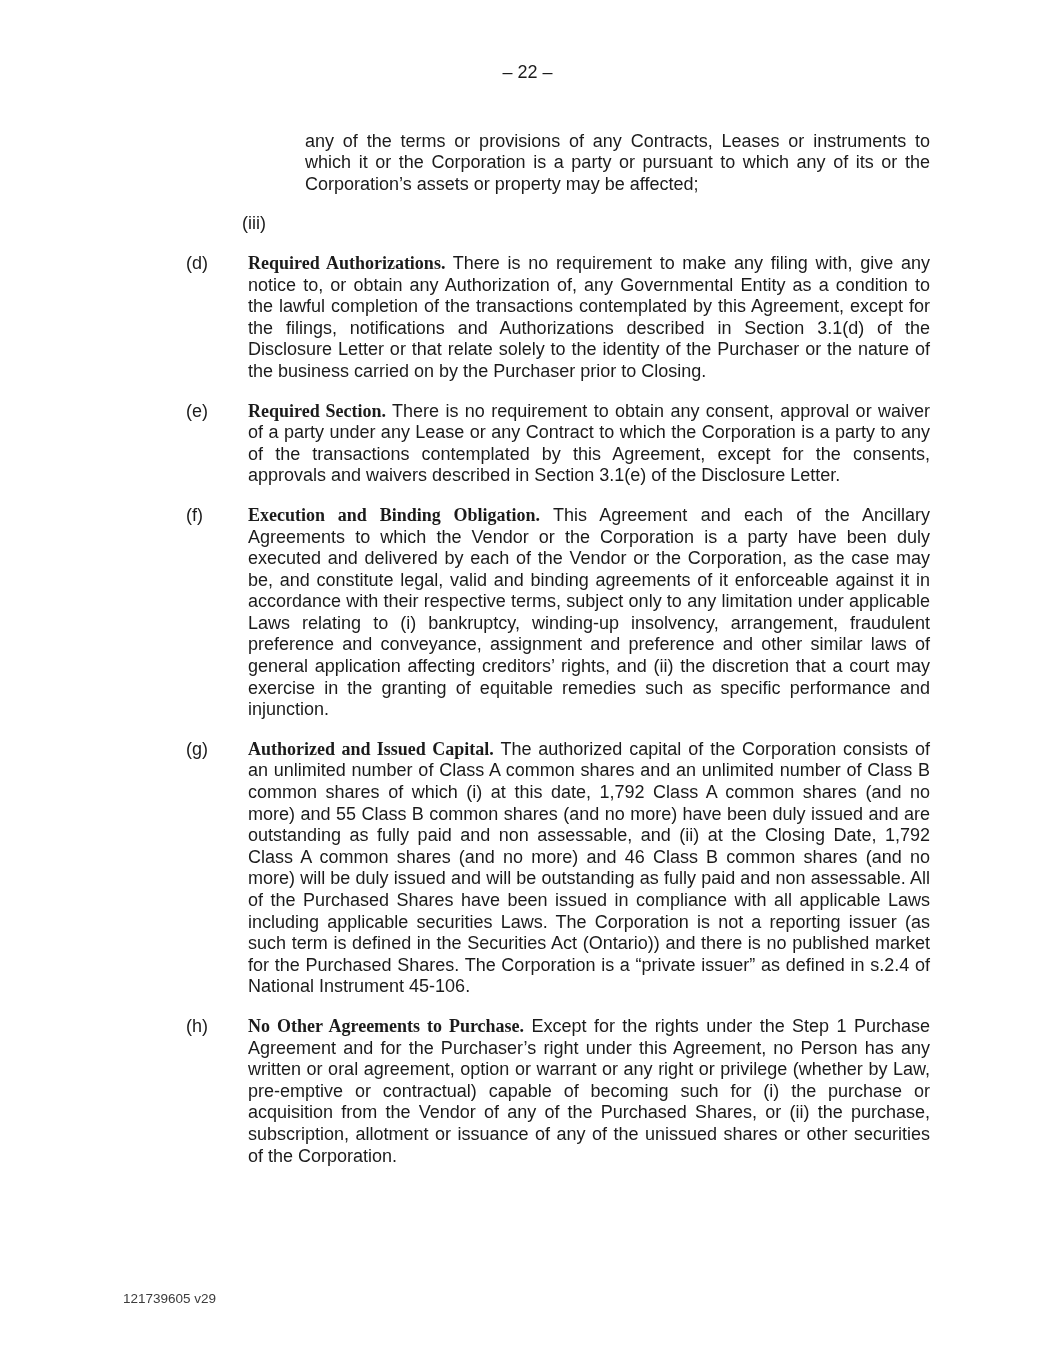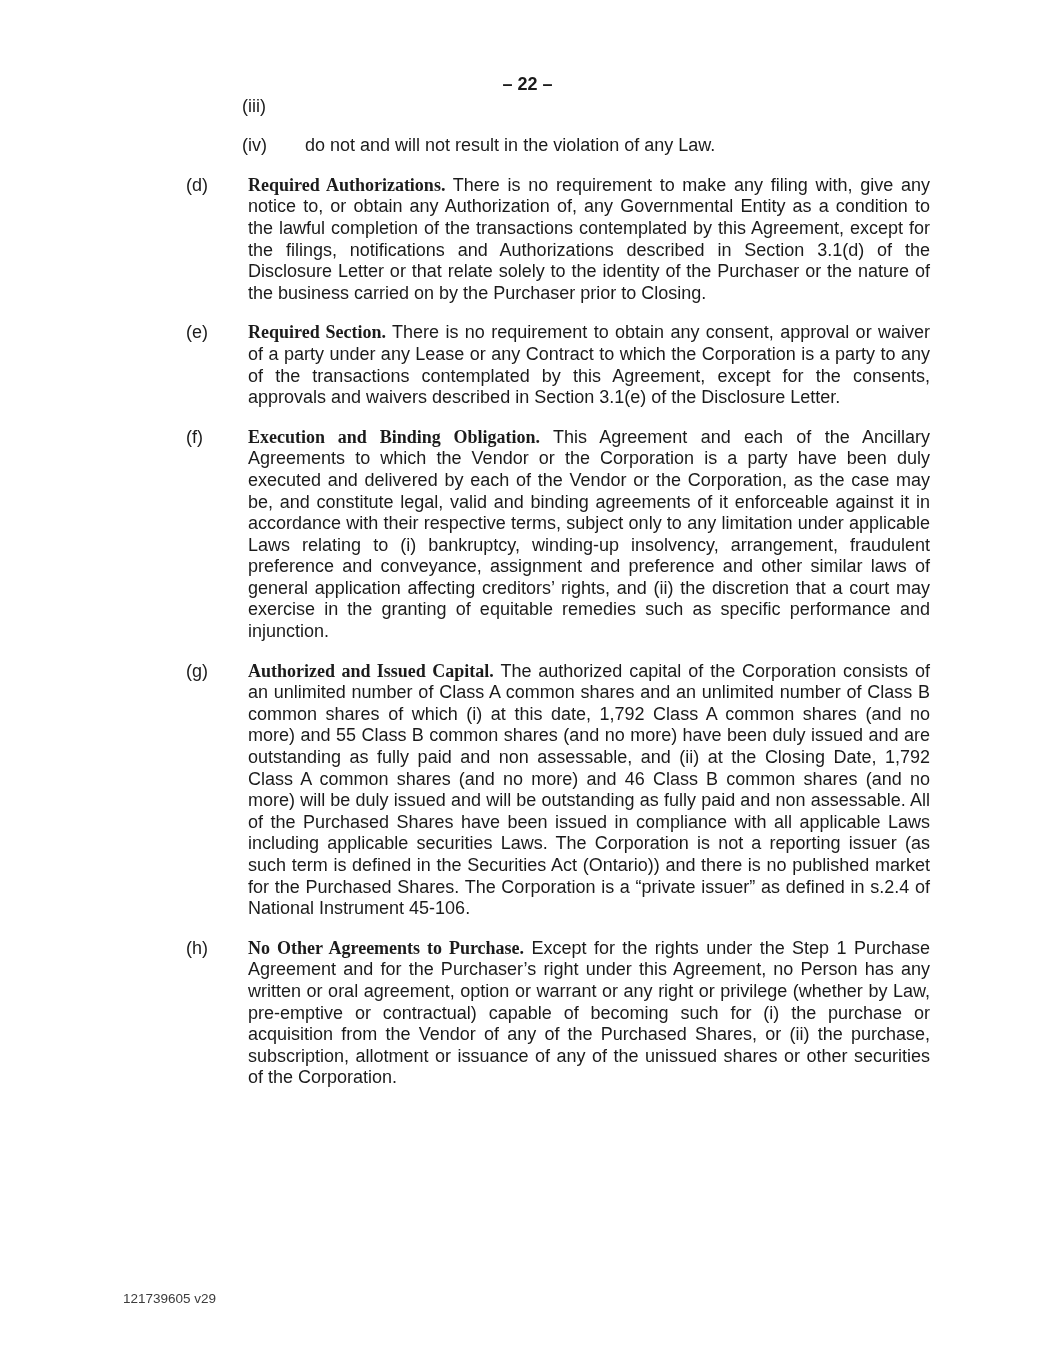--- a/index.html
+++ b/index.html
@@ -15,22 +15,21 @@
     padding-top: 62px;
     background: #ffffff;
     font-family: "Liberation Sans", "DejaVu Sans", sans-serif;
     font-size: 18px;
     line-height: 21.6px;
     color: #1b1b1b;
     overflow: hidden;
   }
   .page-number {
     text-align: center;
-    margin: 12px 0 0 0;
-    font-weight: bold;
+    margin: 0 0 0 0;
   }
   .para, .item {
     margin: 0 0 18px 0;
   }
   .intro {
     margin-left: 305px;
     width: 625px;
     margin-top: 47px;
     text-align: justify;
   }
@@ -39,20 +38,21 @@
     align-items: flex-start;
   }
   .item .label {
     flex: 0 0 auto;
   }
   .item .text {
     text-align: justify;
   }
   .level2 {
     margin-left: 242px;
+    flex-direction: column;
   }
   .level2 .label {
     width: 63px;
   }
   .level2 .text {
     width: 625px;
   }
   .level1 {
     margin-left: 186px;
   }
@@ -76,29 +76,26 @@
     text-align: center;
   }
 </style>
 </head>
 <body>
 
 <div class="page">
 
   <div class="page-number">– 22 –</div>
 
+  <div class="para intro">any of the terms or provisions of any Contracts, Leases or instruments to which it or the Corporation is a party or pursuant to which any of its or the Corporation’s assets or property may be affected;</div>
 
   <div class="item level2">
     <div class="label">(iii)</div>
   </div>
 
-  <div class="item level2">
-    <div class="label">(iv)</div>
-    <div class="text">do not and will not result in the violation of any Law.</div>
-  </div>
 
   <div class="item level1">
     <div class="label">(d)</div>
     <div class="text"><span class="clause-heading">Required Authorizations.</span> <span>There is no requirement to make any filing with, give any notice to, or obtain any Authorization of, any Governmental Entity as a condition to the lawful completion of the transactions contemplated by this Agreement, except for the filings, notifications and Authorizations described in Section 3.1(d) of the Disclosure Letter or that relate solely to the identity of the Purchaser or the nature of the business carried on by the Purchaser prior to Closing.</span></div>
   </div>
 
   <div class="item level1">
     <div class="label">(e)</div>
     <div class="text"><span class="clause-heading">Required Section.</span> <span>There is no requirement to obtain any consent, approval or waiver of a party under any Lease or any Contract to which the Corporation is a party to any of the transactions contemplated by this Agreement, except for the consents, approvals and waivers described in Section 3.1(e) of the Disclosure Letter.</span></div>
   </div>

